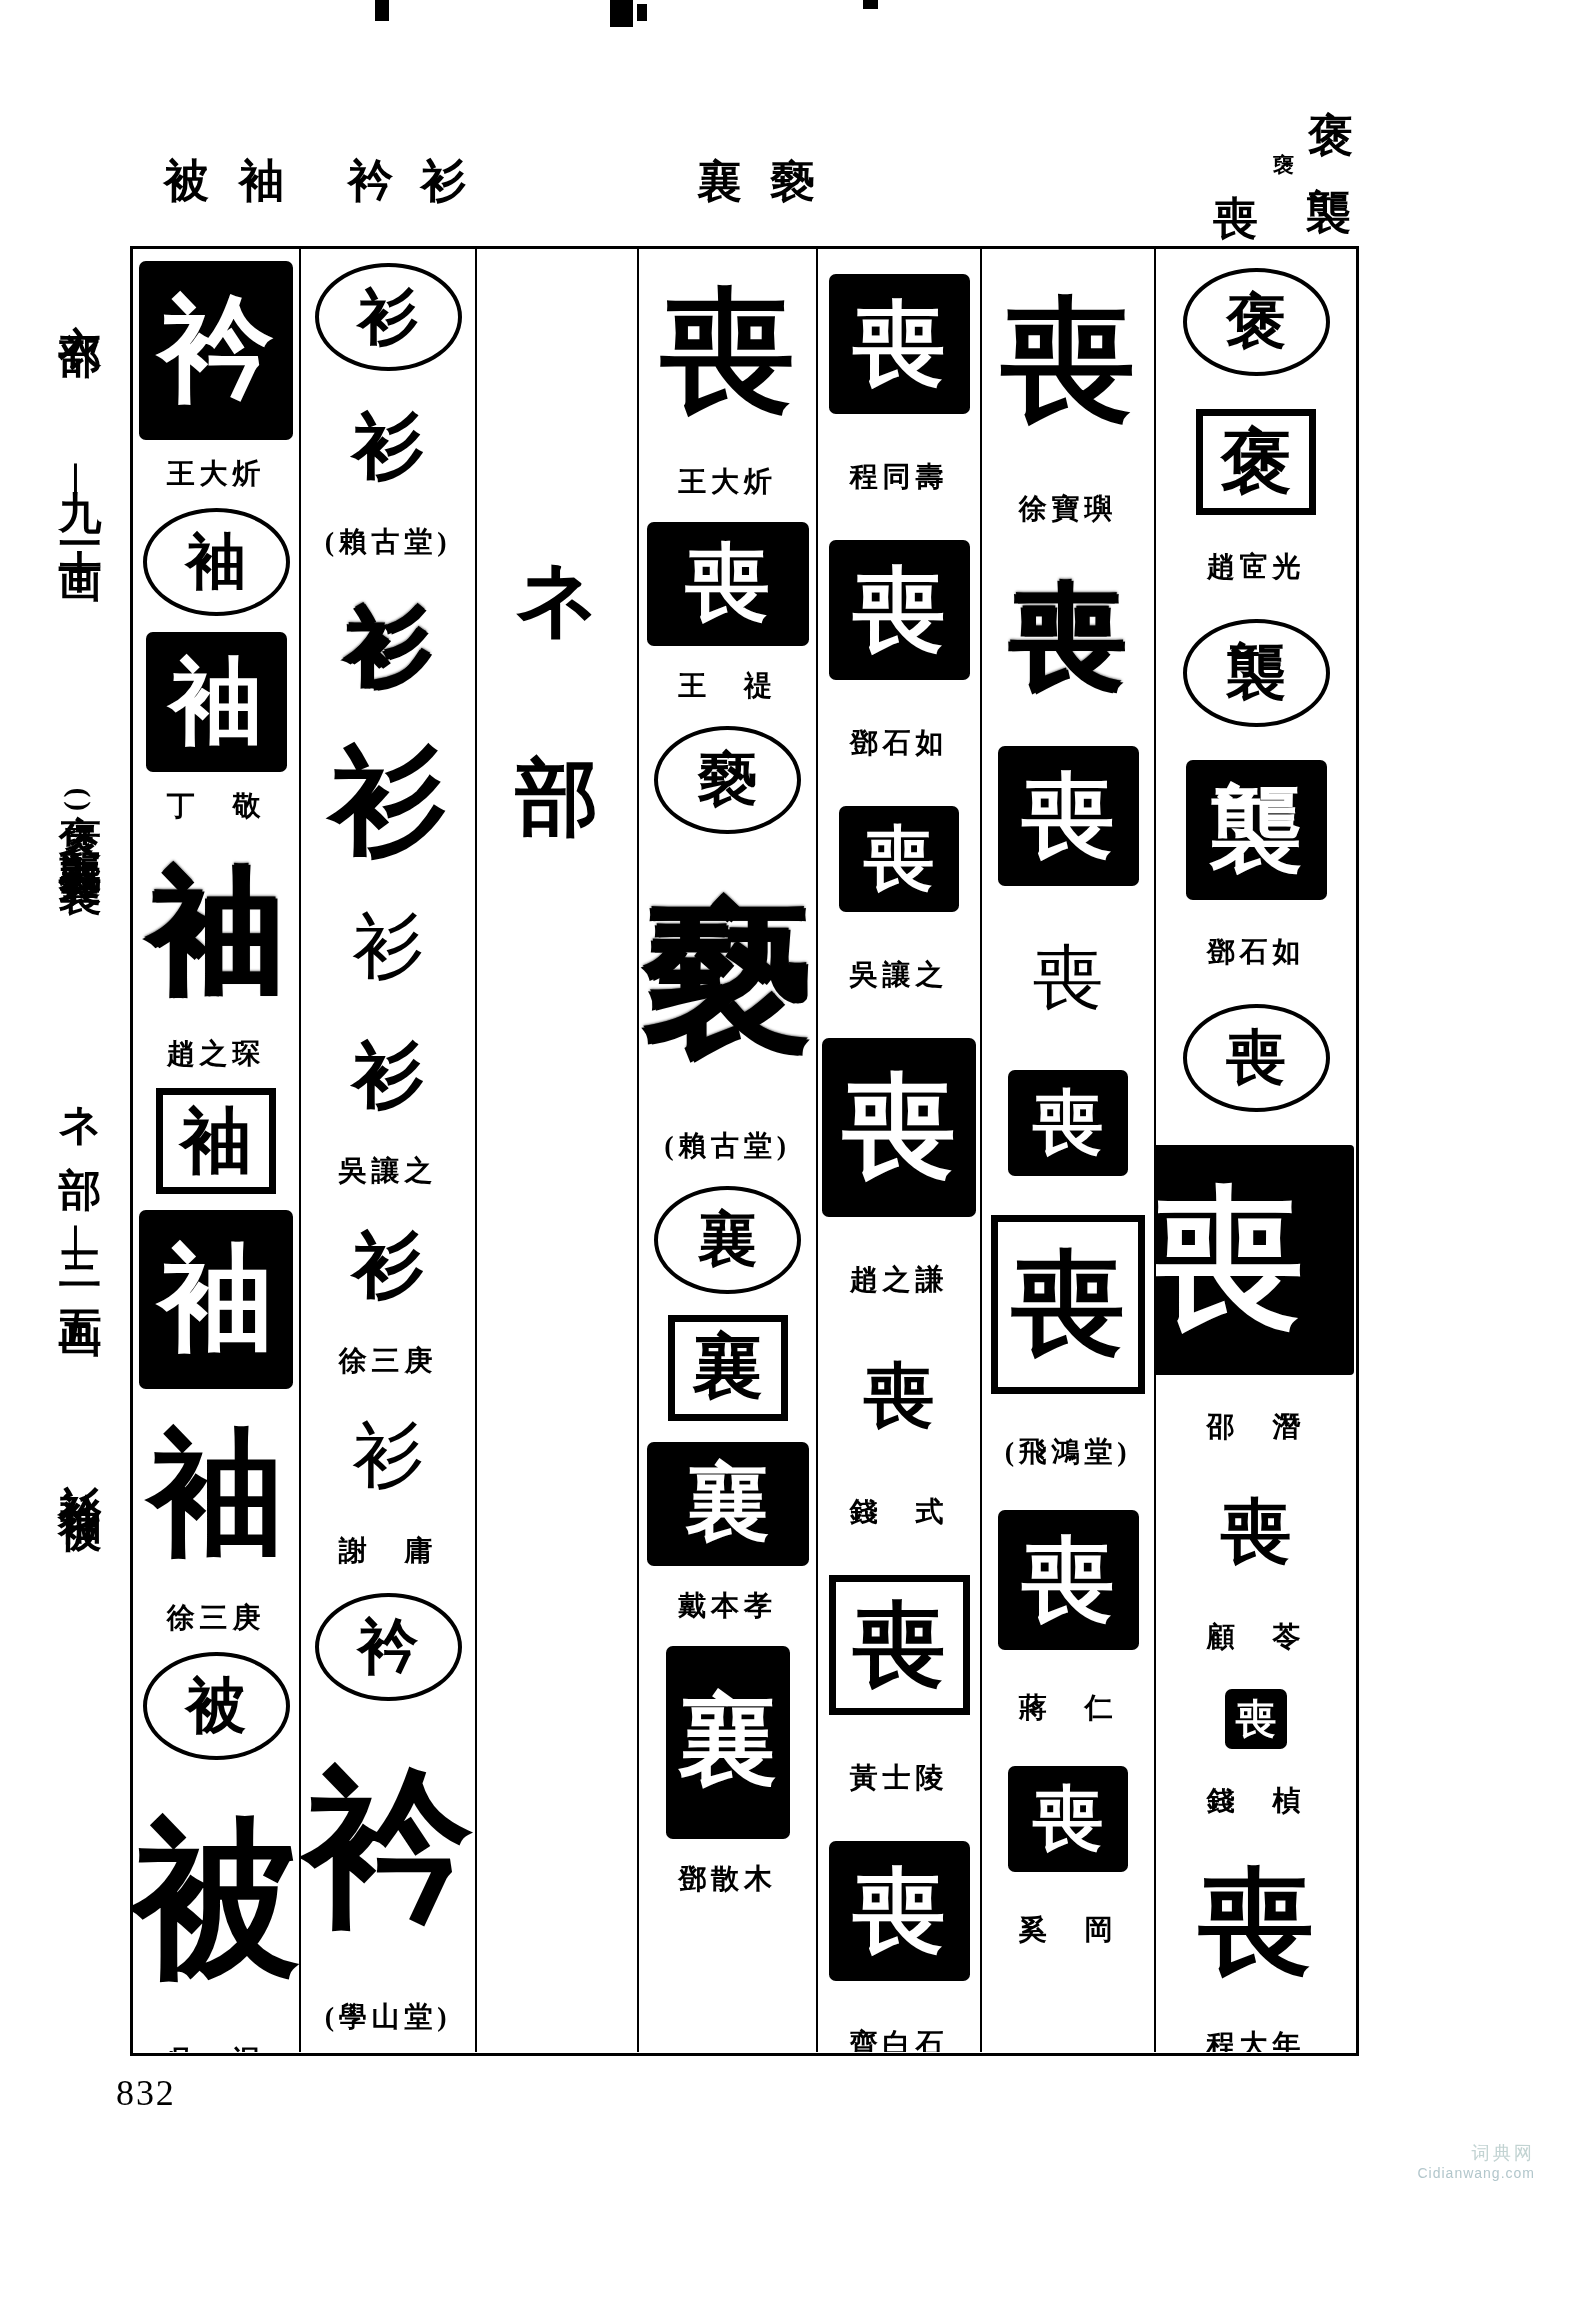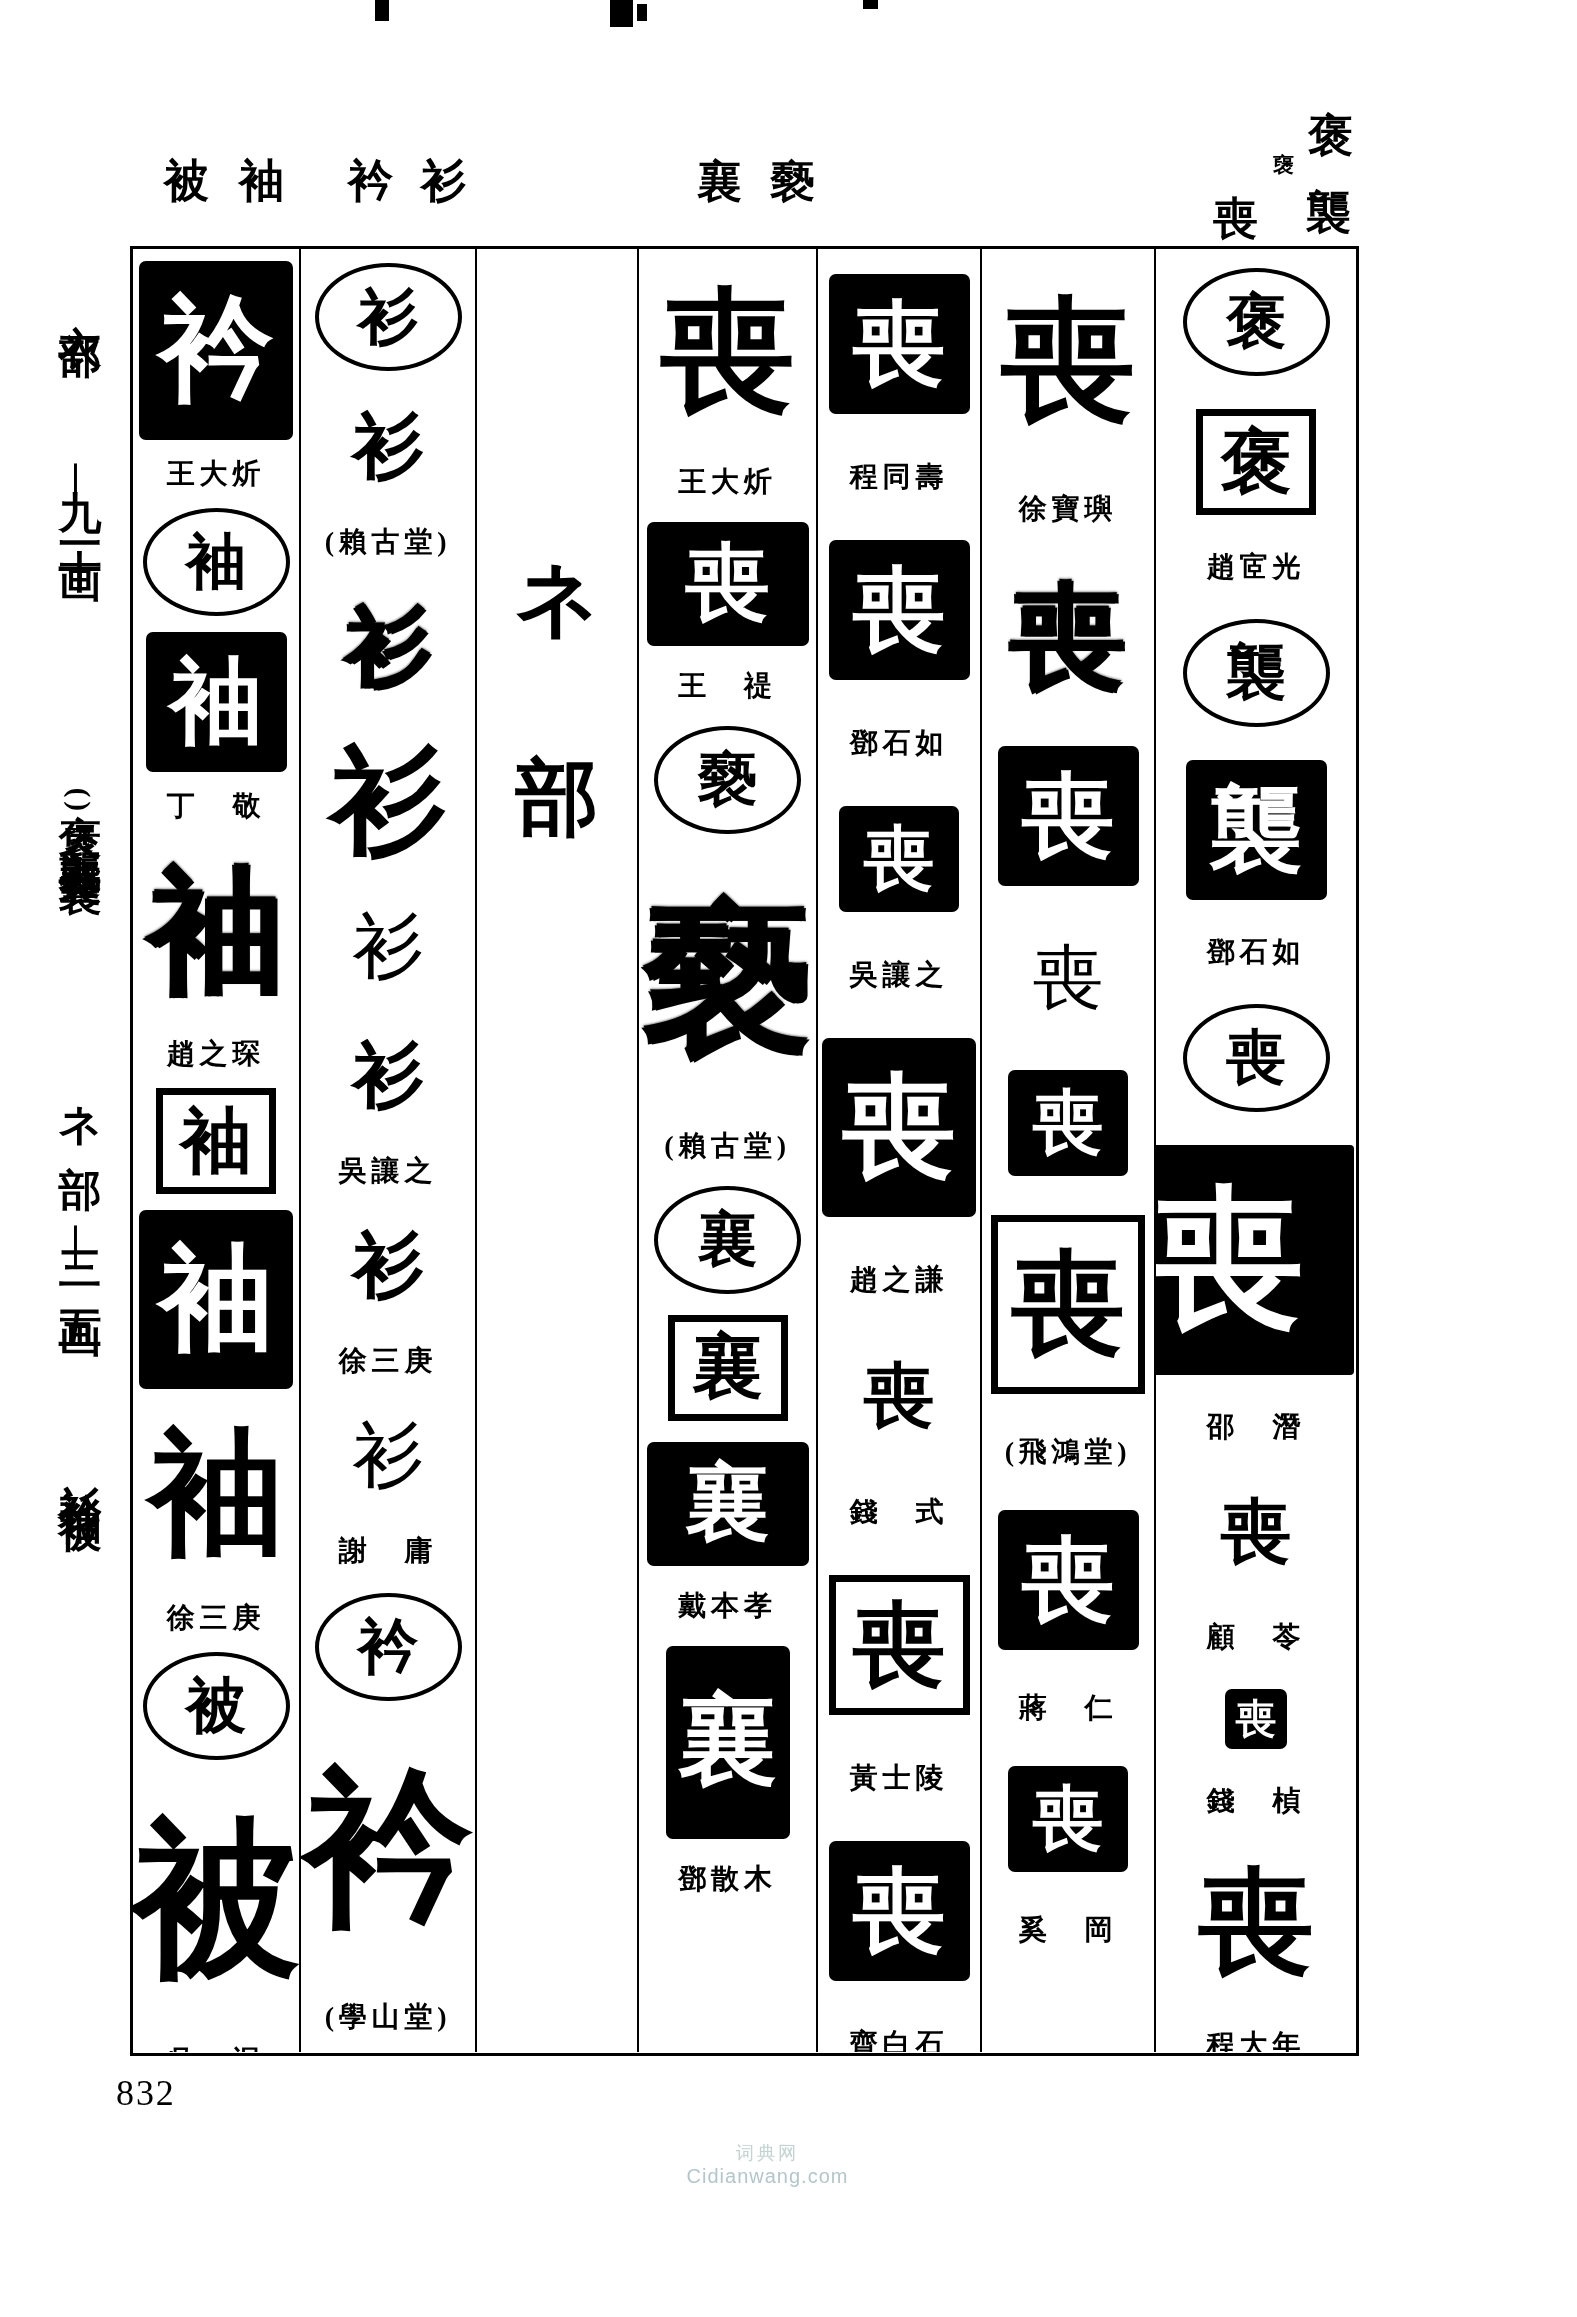--- a/index.html
+++ b/index.html
@@ -72,24 +72,24 @@
   .sz-huge{width:253px;height:230px;margin-left:-58px;border-radius:3.9px;z-index:5}
   .sz-huge .glyph{font-size:154px}
   .yang.sz-lg .glyph{font-size:135px}
   .yang.sz-xl .glyph{font-size:169px}
   .yang.sz-md .glyph{font-size:116px}
   .heavy .glyph{text-shadow:0 0 2.9px #000,1.9px 1.9px 0 #000,-1.9px 1.9px 0 #000;}
   .light .glyph{font-weight:400;}
   .part-ch{font-size:83px;font-weight:700;line-height:1;}
   
   .pageno{position:absolute;left:116px;top:2072px;font-size:36px;letter-spacing:1.9px;}
-  .watermark{position:absolute;left:0;top:2140px;width:1535px;text-align:center;
+  .watermark{position:absolute;left:0;top:2140px;width:1535px;text-align:right;
     font-family:"Liberation Sans","DejaVu Sans",sans-serif;color:#b2c6cb;}
   .watermark .w1{font-size:18.3px;letter-spacing:2.9px;color:#c2d3d2;}
-  .watermark .w2{font-size:20px;letter-spacing:1px;}
+  .watermark .w2{font-size:14px;letter-spacing:1px;}
 </style>
 </head>
 <body>
 
 <div class="artifact" style="left:375px;top:0;width:13.5px;height:21px"></div>
 <div class="artifact" style="left:610px;top:0;width:23px;height:27px"></div>
 <div class="artifact" style="left:637px;top:3.9px;width:9.7px;height:17.4px"></div>
 <div class="artifact" style="left:863px;top:0;width:15.4px;height:8.7px"></div>
 
 <div class="hdr-ch hdr-被">被</div>

